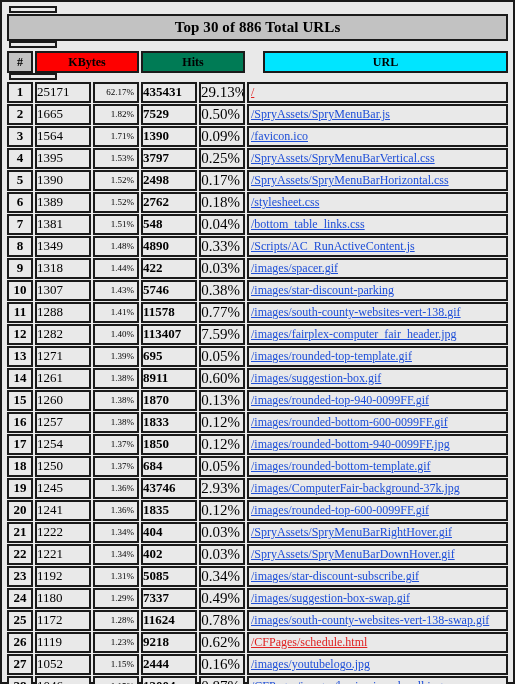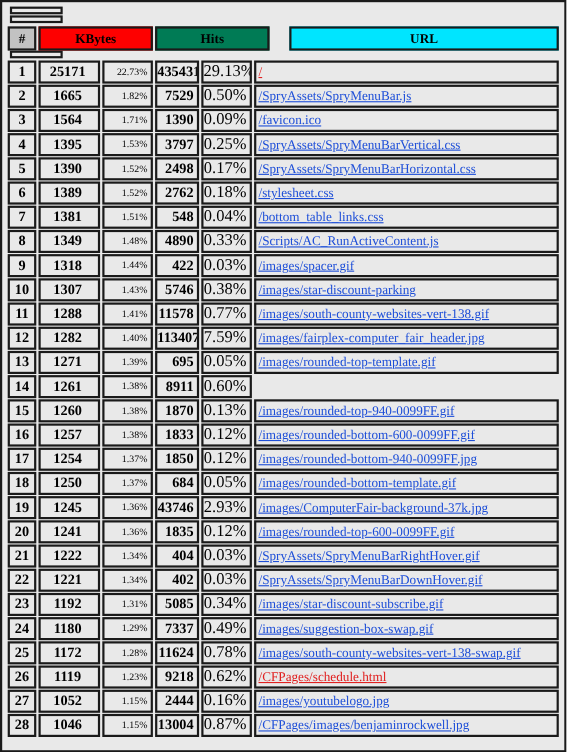--- a/index.html
+++ b/index.html
@@ -90,37 +90,36 @@
   }
   .c-num {
     width: 26px;
     text-align: center;
     font-weight: bold;
     font-size: 13px;
   }
   .c-hits {
     width: 56px;
     margin-left: 2px;
-    text-align: center;
+    text-align: left;
     padding-right: 3px;
-    font-weight: bold;
+    font-weight: normal;
     font-size: 13px;
   }
   .c-hitspct {
     width: 46px;
     margin-left: 2px;
     text-align: right;
     padding-right: 3px;
     font-size: 9px;
     line-height: 17px;
   }
   .c-kb {
-    width: 40px;
-    margin-left: 2px;
-    text-align: right;
+    width: 56px;
+    margin-left: 2px;
     padding-right: 3px;
     font-weight: bold;
     font-size: 13px;
   }
   .c-kbpct {
     width: 46px;
     margin-left: 2px;
     text-align: right;
     padding-right: 3px;
     font-size: 15px;
@@ -141,37 +140,38 @@
   .lnk-blue { color: #1d4ed8; }
   .lnk-red  { color: #e02020; }
 </style>
 </head>
 <body>
 
 <div class="page-frame">
 
   <div class="spacer-cell"></div>
 
+  <div class="title-bar">Top 30 of 886 Total URLs</div>
 
   <div class="spacer-cell"></div>
 
   <div class="hdr-row">
     <div class="hdr-cell hdr-num">#</div>
     <div class="hdr-cell hdr-kb">KBytes</div>
     <div class="hdr-cell hdr-hits">Hits</div>
     <div class="hdr-cell hdr-url">URL</div>
   </div>
 
   <div class="spacer-cell"></div>
 
   <div class="rows-wrap" id="rows-wrap">
       <div class="row">
         <div class="cell c-num">1</div>
         <div class="cell c-hits">25171</div>
-        <div class="cell c-hitspct">22.73%</div>
+        <div class="cell c-hitspct">62.17%</div>
         <div class="cell c-kb">435431</div>
         <div class="cell c-kbpct">29.13%</div>
         <div class="cell c-url"><a class="lnk-red" href="#">/</a></div>
       </div>
       <div class="row">
         <div class="cell c-num">2</div>
         <div class="cell c-hits">1665</div>
         <div class="cell c-hitspct">1.82%</div>
         <div class="cell c-kb">7529</div>
         <div class="cell c-kbpct">0.50%</div>
@@ -264,20 +264,21 @@
         <div class="cell c-kb">695</div>
         <div class="cell c-kbpct">0.05%</div>
         <div class="cell c-url"><a class="lnk-blue" href="#">/images/rounded-top-template.gif</a></div>
       </div>
       <div class="row">
         <div class="cell c-num">14</div>
         <div class="cell c-hits">1261</div>
         <div class="cell c-hitspct">1.38%</div>
         <div class="cell c-kb">8911</div>
         <div class="cell c-kbpct">0.60%</div>
+        <div class="cell c-url"><a class="lnk-blue" href="#">/images/suggestion-box.gif</a></div>
       </div>
       <div class="row">
         <div class="cell c-num">15</div>
         <div class="cell c-hits">1260</div>
         <div class="cell c-hitspct">1.38%</div>
         <div class="cell c-kb">1870</div>
         <div class="cell c-kbpct">0.13%</div>
         <div class="cell c-url"><a class="lnk-blue" href="#">/images/rounded-top-940-0099FF.gif</a></div>
       </div>
       <div class="row">

